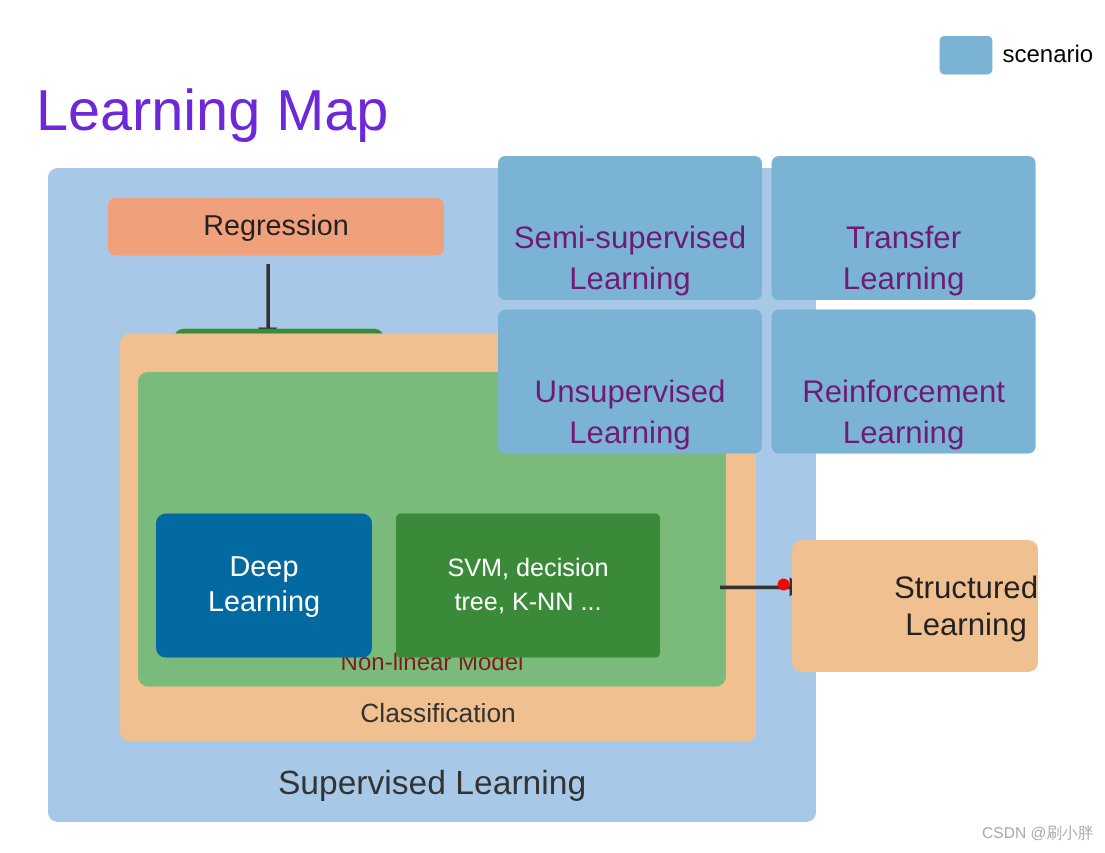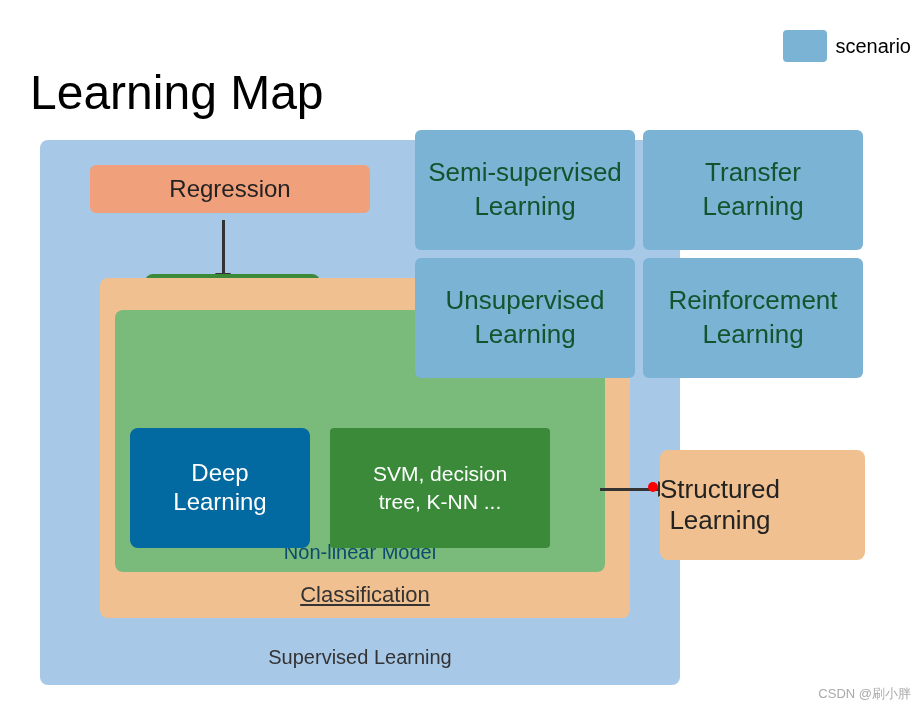--- a/index.html
+++ b/index.html
@@ -36,39 +36,39 @@
     .legend-box-task { background: #f0a07a; }
     .legend-box-method { background: #6aaa6a; }
 
     
     .page-title {
       position: absolute;
       top: 65px;
       left: 30px;
       font-size: 48px;
       font-weight: 300;
-      color: #000000;
+      color: #6d28d9;
     }
 
     
     .supervised-box {
       position: absolute;
       top: 140px;
       left: 40px;
       width: 640px;
       height: 545px;
       background: #a8c8e8;
       border-radius: 8px;
     }
     .supervised-label {
       position: absolute;
       bottom: 16px;
       left: 50%;
       transform: translateX(-50%);
-      font-size: 20px;
+      font-size: 28px;
       color: #333;
       white-space: nowrap;
     }
 
     
     .regression-box {
       position: absolute;
       top: 165px;
       left: 90px;
       width: 280px;
@@ -112,40 +112,39 @@
       border-radius: 8px;
     }
     .classification-label {
       position: absolute;
       bottom: 10px;
       left: 50%;
       transform: translateX(-50%);
       font-size: 22px;
       color: #333;
       white-space: nowrap;
-      text-decoration: underline;
     }
 
     
     .nonlinear-box {
       position: absolute;
       top: 310px;
       left: 115px;
       width: 490px;
       height: 262px;
       background: #7aba7a;
       border-radius: 8px;
     }
     .nonlinear-label {
       position: absolute;
       bottom: 8px;
       left: 50%;
       transform: translateX(-50%);
       font-size: 20px;
-      color: #0c4a6e;
+      color: #7f1d1d;
       white-space: nowrap;
     }
 
     
     .linear-model-box {
       position: absolute;
       top: 274px;
       left: 145px;
       width: 175px;
       height: 100px;
@@ -248,45 +247,45 @@
     .structured-box {
       position: absolute;
       top: 450px;
       left: 660px;
       width: 205px;
       height: 110px;
       background: #f0c090;
       border-radius: 8px;
       display: flex;
       align-items: center;
-      justify-content: flex-start;
+      justify-content: flex-end;
       font-size: 26px;
       color: #222;
       text-align: center;
       line-height: 1.2;
     }
 
     
     .scenario-grid {
       position: absolute;
       top: 130px;
       left: 415px;
       display: grid;
       grid-template-columns: 220px 220px;
       grid-template-rows: 120px 120px;
       gap: 8px;
     }
     .scenario-cell {
       background: #7ab3d4;
       border-radius: 6px;
       display: flex;
-      align-items: center;
+      align-items: flex-end;
       justify-content: center;
       font-size: 26px;
-      color: #14532d;
+      color: #701a75;
       text-align: center;
       line-height: 1.3;
     }
 
     
     .watermark {
       position: absolute;
       bottom: 8px;
       right: 10px;
       font-size: 13px;

